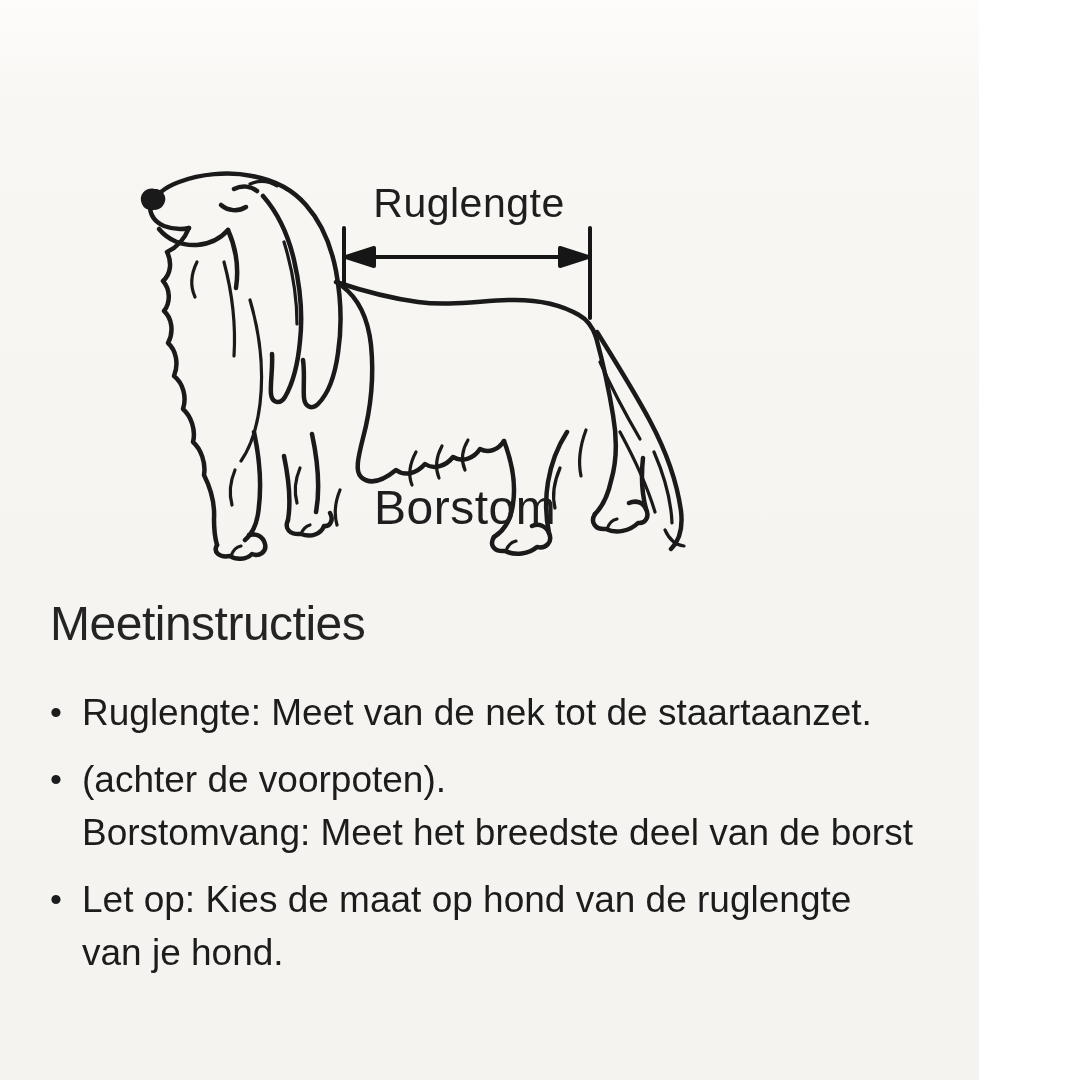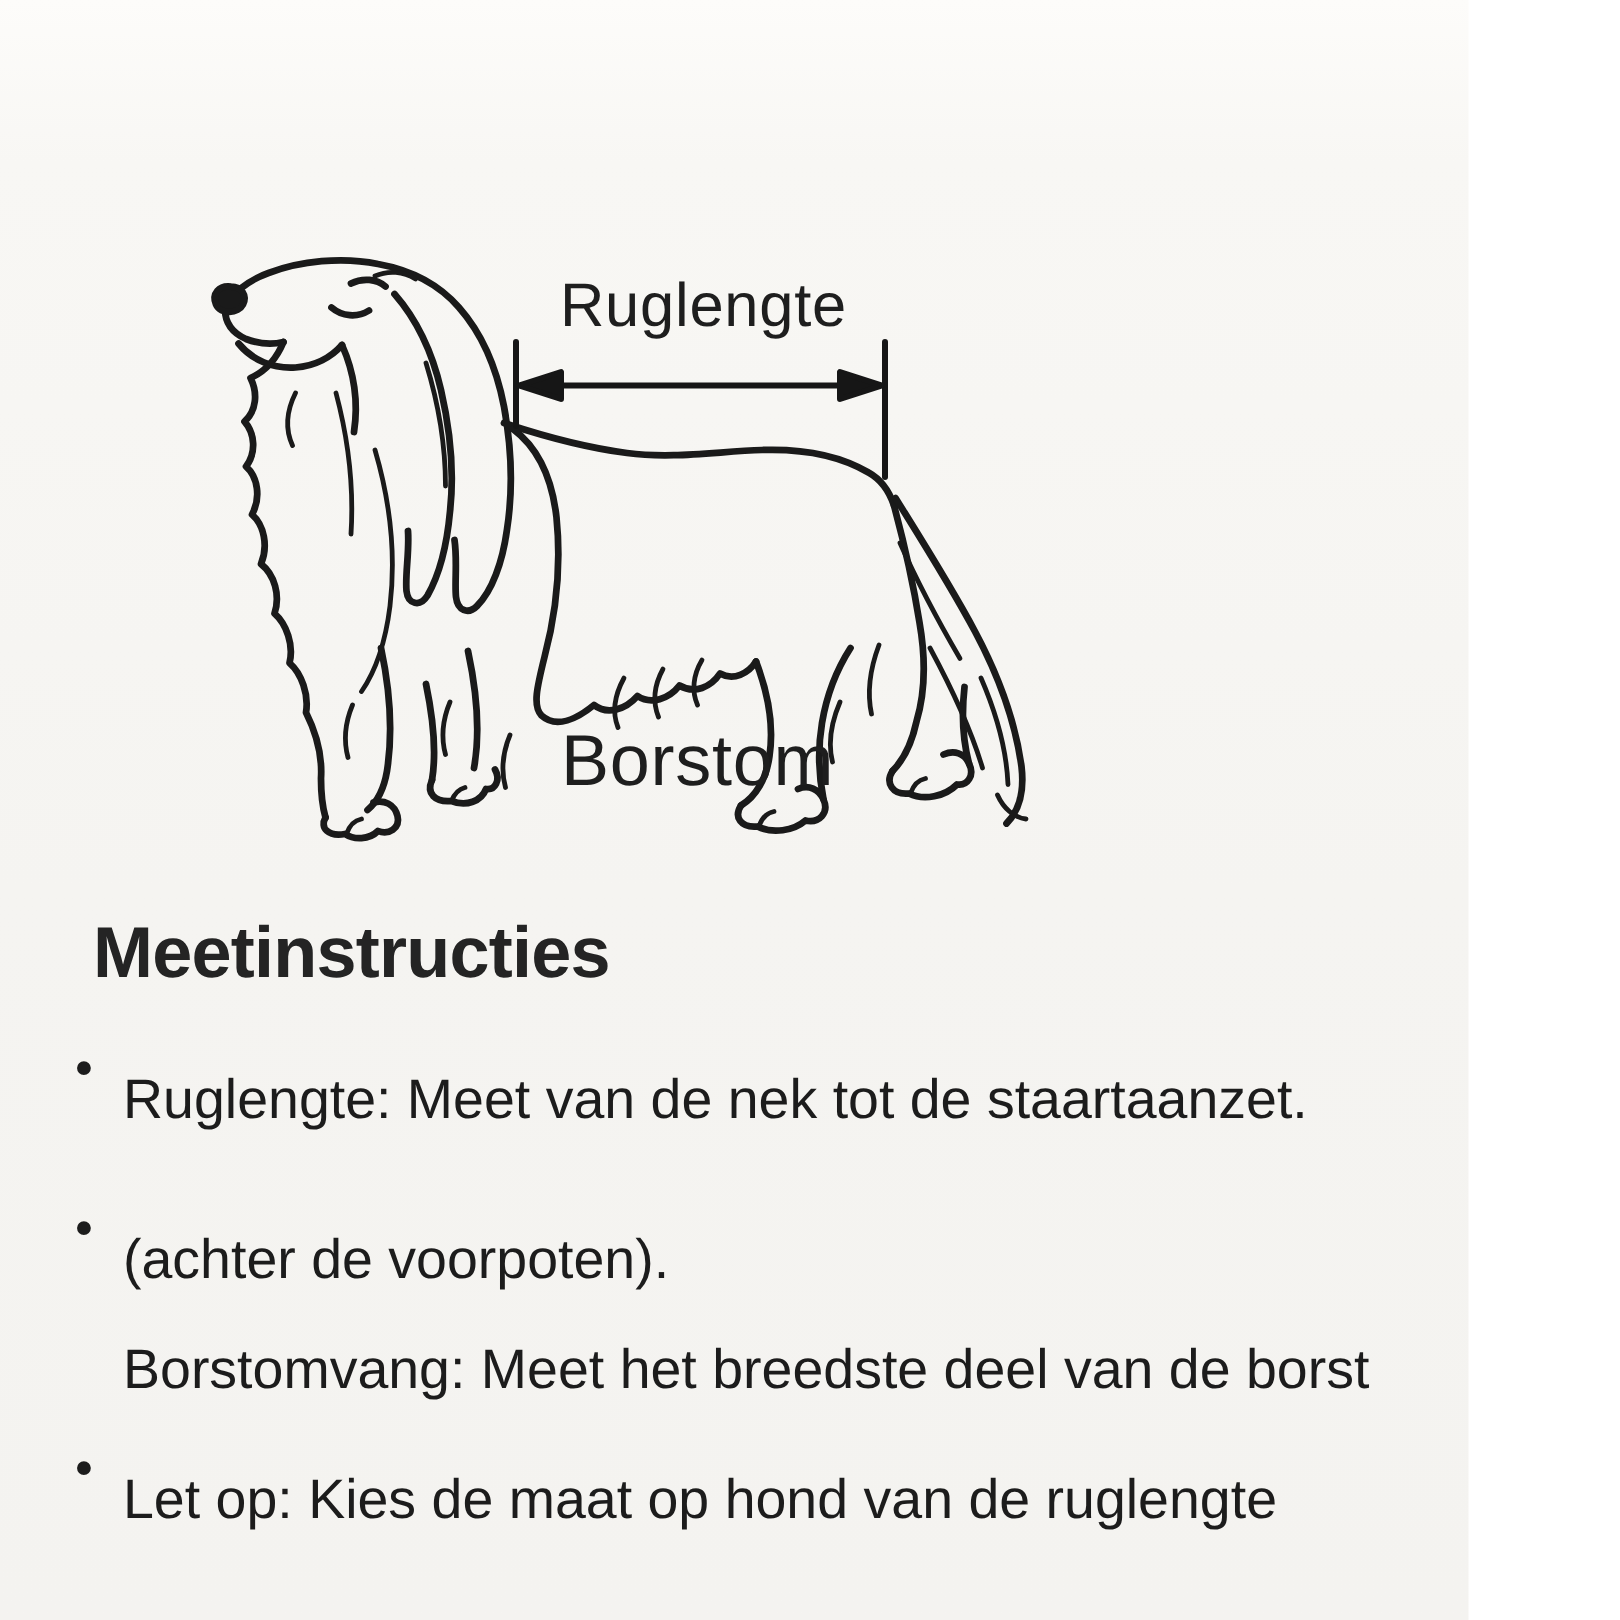--- a/index.html
+++ b/index.html
@@ -25,22 +25,22 @@
     transform:translateX(-50%);
     font-size:41px;font-weight:500;letter-spacing:0.5px;
   }
   .label-borstom{
     left:374px;top:480px;
     font-size:48px;font-weight:400;letter-spacing:0.5px;
   }
   .section-title{
     position:absolute;
     left:50px;top:596px;
-    margin:12px;
-    font-size:48px;font-weight:700;
+    margin:0;
+    font-size:48px;font-weight:400;
     letter-spacing:-0.5px;
     color:#242424;
   }
   .instruction-list{
     position:absolute;
     left:50px;top:686px;
     width:965px;
     margin:0;padding:0;
     list-style:none;
   }
@@ -49,21 +49,21 @@
     margin-bottom:14px;
     font-size:37px;
     line-height:53px;
     color:#1c1c1c;
   }
   .bullet{
     flex:0 0 32px;
     font-size:34px;
     line-height:53px;
   }
-  .item-text .line{display:block;margin-top:20px;}
+  .item-text .line{display:block;}
 </style>
 </head>
 <body>
 
 <div class="canvas">
 
   <div class="diagram">
     <svg width="1080" height="1080" viewBox="0 0 1080 1080" fill="none" stroke="#1a1a1a" stroke-width="4.5" stroke-linecap="round" stroke-linejoin="round">
 
       <path d="M150,206 C154,196 165,187 179,182 C200,174 228,171 252,176 C274,180 293,190 306,205 C321,222 331,245 336,271 C341,298 342,327 338,353 C335,375 328,394 318,404 C312,410 305,407 304,398 C303,388 305,374 303,360"></path>
@@ -156,17 +156,18 @@
       <span class="bullet">•</span>
       <span class="item-text">
         <span class="line">(achter de voorpoten).</span>
         <span class="line">Borstomvang: Meet het breedste deel van de borst</span>
       </span>
     </li>
     <li>
       <span class="bullet">•</span>
       <span class="item-text">
         <span class="line">Let op: Kies de maat op hond van de ruglengte</span>
+        <span class="line">van je hond.</span>
       </span>
     </li>
   </ul>
 
 </div>
 
 </body></html>

